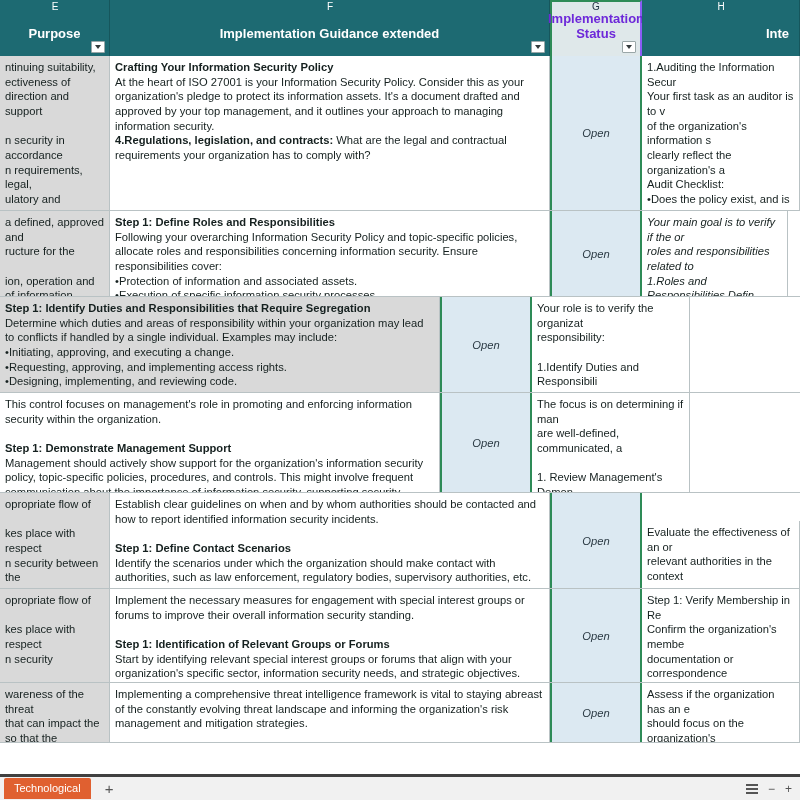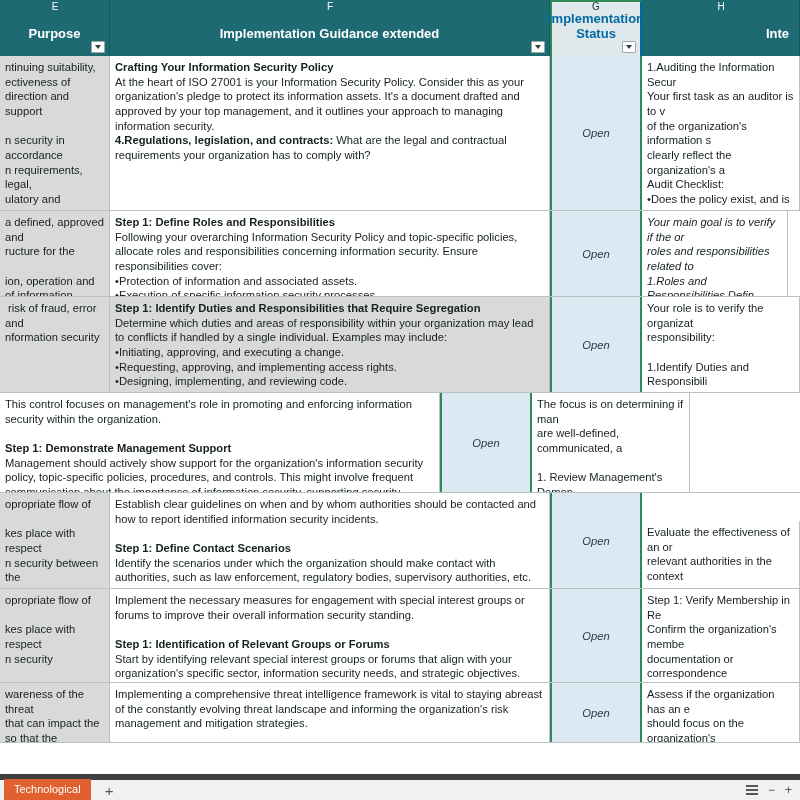--- a/index.html
+++ b/index.html
@@ -31,23 +31,23 @@
     display: flex;
     align-items: flex-end;
     justify-content: center;
     text-align: center;
     border-right: 1px solid #16565c;
     padding: 2px 6px 14px 6px;
     line-height: 1.15;
   }
   .colhdr.sel {
     background: #dfe8ea;
-    color: #0369a1;
+    color: #6d28d9;
     border-left: 2px solid #2e8b57;
-    border-right: 2px solid #0369a1;
+    border-right: 2px solid #8b5cf6;
     border-top: 2px solid #2e8b57;
   }
   .filter-btn {
     position: absolute;
     right: 4px; bottom: 3px;
     width: 14px; height: 12px;
     background: #ffffff;
     border: 1px solid #9aa7a8;
     border-radius: 1px;
     display: flex; align-items: center; justify-content: center;
@@ -110,21 +110,21 @@
   }
   .cell.h { background: #ffffff; }
   .cell b { font-weight: bold; }
 
   
   .sheetbar {
     position: absolute;
     left: 0; bottom: 0;
     width: 800px; height: 26px;
     background: #f1f1f1;
-    border-top: 6px solid #404040;
+    border-top: 3px solid #404040;
     display: flex;
     align-items: center;
     padding-left: 4px;
   }
   .tab {
     background: #e06030;
     color: #ffffff;
     font-size: 11px;
     padding: 4px 10px 4px 10px;
     border-radius: 2px 2px 0 0;
@@ -222,22 +222,20 @@
         <div class="cell g" style="width: 92px;">Open</div>
         <div class="cell h" style="width: 146px; white-space: pre-wrap; font-style: italic;">Your main goal is to verify if the or
 roles and responsibilities related to
 1.Roles and Responsibilities Defin
 Check if roles and responsibilities
 associated assets, carrying out spe
 information security risks. Also, ve
 organization's information and ass</div>
       </div>
       <div class="grid-row" style="height: 96px;">
-        <div class="cell e" style="width: 110px; white-space: pre-wrap;"> risk of fraud, error and
-nformation security</div>
         <div class="cell f shade" style="width: 440px;">
           <div style="font-weight: bold;">Step 1: Identify Duties and Responsibilities that Require Segregation</div>
           <div style="white-space: pre-wrap;">Determine which duties and areas of responsibility within your organization may lead to conflicts if handled by a single individual. Examples may include:
 •Initiating, approving, and executing a change.
 •Requesting, approving, and implementing access rights.
 •Designing, implementing, and reviewing code.
 •Developing software and administering production systems.
 •Using and administering applications.</div>
         </div>
         <div class="cell g" style="width: 92px;">Open</div>

